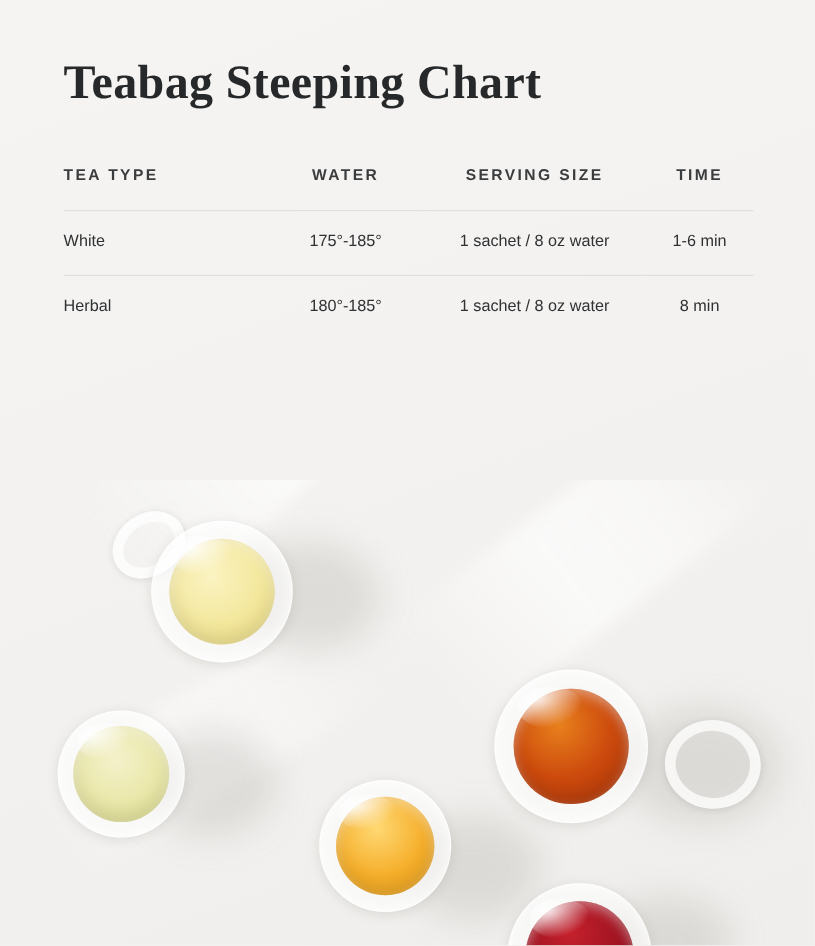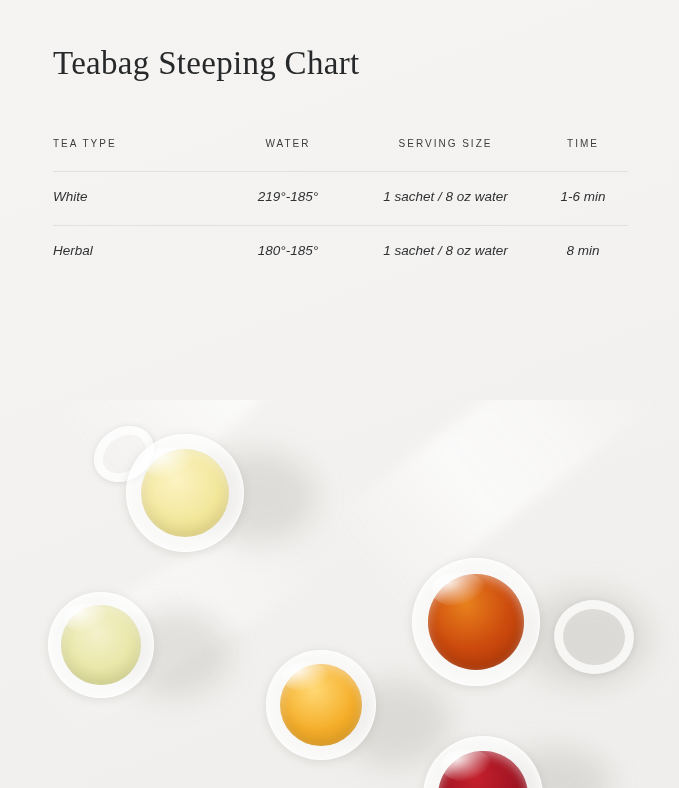--- a/index.html
+++ b/index.html
@@ -109,52 +109,51 @@
     position: absolute;
     left: 0; top: 0;
     width: 679px;
     z-index: 5;
   }
   .title {
     position: absolute;
     left: 53px;
     top: 45px;
     font-family: "Liberation Serif", serif;
-    font-size: 33px;
-    font-weight: 400;
+    font-size: 40px;
+    font-weight: 700;
     color: #26282a;
     letter-spacing: 0.3px;
     white-space: nowrap;
   }
 
   table.chart {
     position: absolute;
     left: 53px;
     top: 138px;
     width: 575px;
     border-collapse: collapse;
   }
   table.chart th {
-    font-size: 10px;
-    font-weight: 400;
+    font-size: 13px;
+    font-weight: 700;
     letter-spacing: 2.0px;
     color: #3a3c3e;
     text-transform: uppercase;
     padding: 0 0 22px 0;
     text-align: center;
     white-space: nowrap;
   }
   table.chart td {
     font-size: 13.5px;
     color: #2f3133;
     padding: 17px 0 21px 0;
     text-align: center;
     border-top: 1px solid #e2e0dd;
     white-space: nowrap;
-    font-style: italic;
   }
   table.chart tr.last td {
     border-bottom: 1px solid #e2e0dd;
   }
   table.chart th.col-type, table.chart td.col-type {
     text-align: left;
     width: 170px;
   }
   table.chart th.col-water, table.chart td.col-water { width: 130px; }
   table.chart th.col-serving, table.chart td.col-serving { width: 185px; }
@@ -214,21 +213,21 @@
         <tr>
           <th class="col-type">TEA TYPE</th>
           <th class="col-water">WATER</th>
           <th class="col-serving">SERVING SIZE</th>
           <th class="col-time">TIME</th>
         </tr>
       </thead>
       <tbody>
         <tr>
           <td class="col-type">White</td>
-          <td class="col-water">219°-185°</td>
+          <td class="col-water">175°-185°</td>
           <td class="col-serving">1 sachet / 8 oz water</td>
           <td class="col-time">1-6 min</td>
         </tr>
         <tr>
           <td class="col-type">Herbal</td>
           <td class="col-water">180°-185°</td>
           <td class="col-serving">1 sachet / 8 oz water</td>
           <td class="col-time">8 min</td>
         </tr>
       </tbody>

